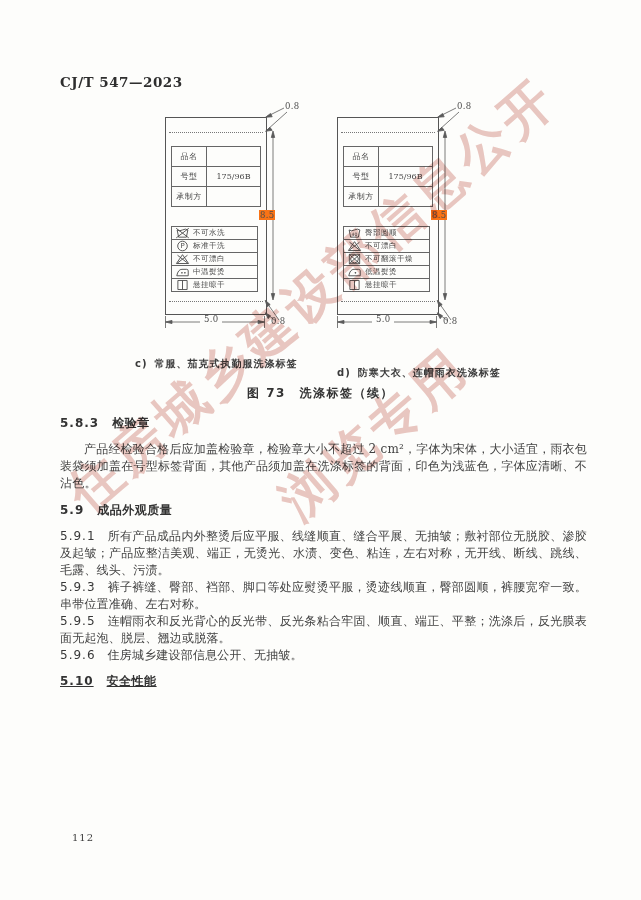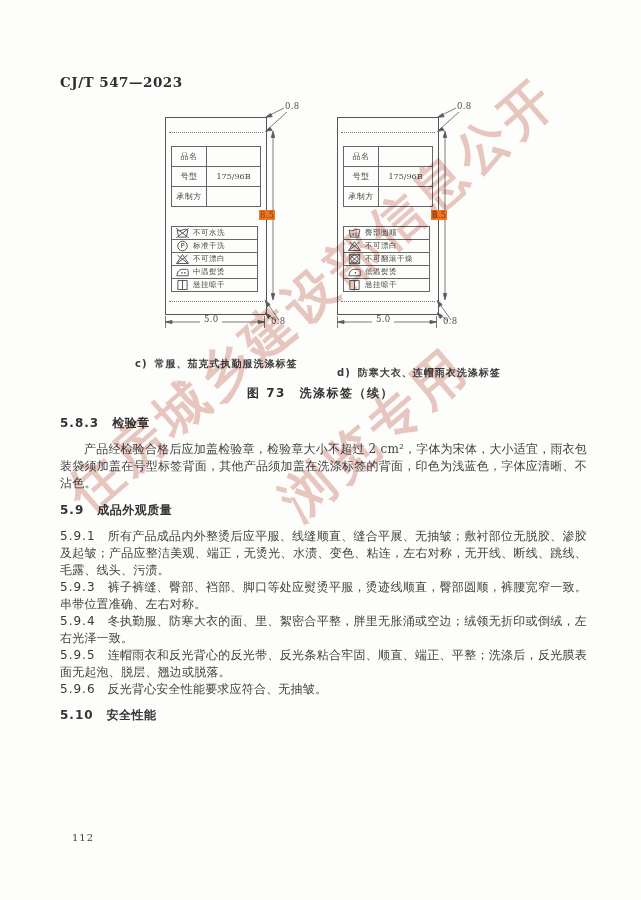--- a/index.html
+++ b/index.html
@@ -41,21 +41,21 @@
   .fig-title{position:absolute;left:0;right:0;top:385px;text-align:center;font-family:"DejaVu Sans","Liberation Sans",sans-serif;font-weight:bold;font-size:12px;color:#333;letter-spacing:1.5px;}
 
   
   .textblock{position:absolute;left:60px;top:415px;width:527px;}
   .sec-h{margin:0 0 9px 0;font-family:"DejaVu Sans","Liberation Sans",sans-serif;font-weight:bold;font-size:12px;color:#333;letter-spacing:.5px;}
   .sec-h .h-num{margin-right:13px;letter-spacing:1px;}
   .para{margin:0 0 10px 0;font-size:12px;line-height:17px;text-align:justify;color:#424242;letter-spacing:.2px;}
   .indent{text-indent:2em;}
   .item{margin:0;}
   .i-num{font-family:"DejaVu Sans","Liberation Sans",sans-serif;margin-right:12px;letter-spacing:1px;color:#383838;}
-  .gap-before{margin-top:9px;}
+  .gap-before{margin-top:9px;text-decoration:underline;}
 
   .page-num{position:absolute;left:72px;top:832px;font-size:10px;color:#3c3c3c;letter-spacing:1px;}
 
   
   .watermark{position:absolute;white-space:nowrap;font-weight:bold;color:rgba(202,118,106,0.40);
              transform-origin:0 50%;transform:rotate(-41deg);pointer-events:none;z-index:9;mix-blend-mode:multiply;}
   #wm1{left:76px;top:466px;font-size:52px;letter-spacing:5px;}
   #wm2{left:289px;top:474px;font-size:52px;letter-spacing:5px;}
 
   svg.icon{display:inline-block;}
@@ -272,23 +272,22 @@
   </div>
   <div class="fig-title">图 73　洗涤标签（续）</div>
 
   <div class="textblock">
     <h3 class="sec-h"><span class="h-num">5.8.3</span><span>检验章</span></h3>
     <p class="para indent">产品经检验合格后应加盖检验章，检验章大小不超过 2 cm²，字体为宋体，大小适宜，雨衣包装袋须加盖在号型标签背面，其他产品须加盖在洗涤标签的背面，印色为浅蓝色，字体应清晰、不沾色。</p>
 
     <h3 class="sec-h"><span class="h-num">5.9</span><span>成品外观质量</span></h3>
     <p class="para item"><span class="i-num">5.9.1</span><span>所有产品成品内外整烫后应平服、线缝顺直、缝合平展、无抽皱；敷衬部位无脱胶、渗胶及起皱；产品应整洁美观、端正，无烫光、水渍、变色、粘连，左右对称，无开线、断线、跳线、毛露、线头、污渍。</span></p>
     <p class="para item"><span class="i-num">5.9.3</span><span>裤子裤缝、臀部、裆部、脚口等处应熨烫平服，烫迹线顺直，臀部圆顺，裤腰宽窄一致。串带位置准确、左右对称。</span></p>
-    <p class="para item"><span class="i-num">5.9.4</span><span>冬执勤服、防寒大衣的面、里、絮密合平整，胖里无胀涌或空边；绒领无折印或倒绒，左右光泽一致。</span></p>
     <p class="para item"><span class="i-num">5.9.5</span><span>连帽雨衣和反光背心的反光带、反光条粘合牢固、顺直、端正、平整；洗涤后，反光膜表面无起泡、脱层、翘边或脱落。</span></p>
-    <p class="para item"><span class="i-num">5.9.6</span><span>反光背心安全性能要求应符合、无抽皱。</span></p>
+    <p class="para item"><span class="i-num">5.9.6</span><span>住房城乡建设部信息公开、无抽皱。</span></p>
 
     <h3 class="sec-h gap-before"><span class="h-num">5.10</span><span>安全性能</span></h3>
   </div>
 
   <div class="page-num">112</div>
 
   <div class="watermark" id="wm1">住房城乡建设部信息公开</div>
   <div class="watermark" id="wm2">浏览专用</div>
 
 </div>

